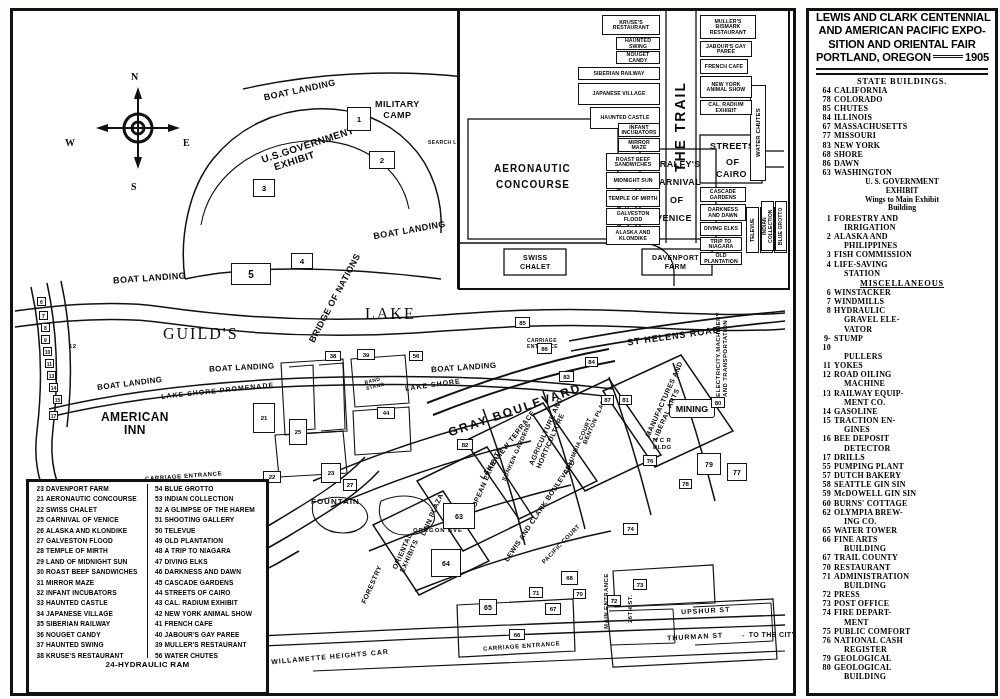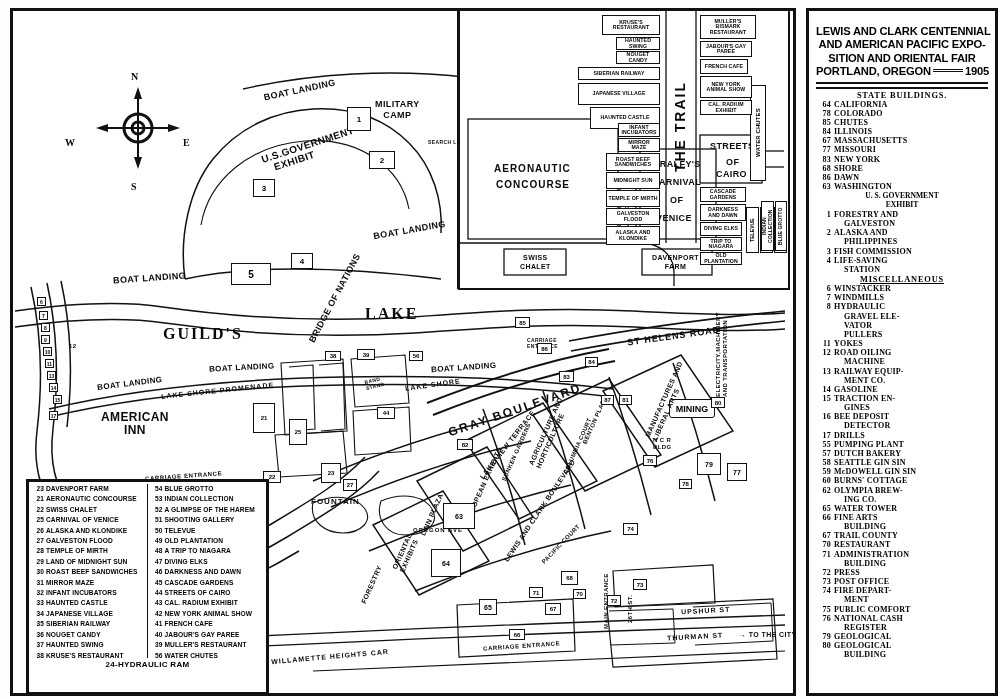--- a/index.html
+++ b/index.html
@@ -63,21 +63,21 @@
   .trail-col.left{border-right:1.5px solid #111;padding-right:2px;}
   .trail-col.right{padding-left:3px;}
   .trail-row{display:flex;font-family:"Liberation Sans",sans-serif;
       font-weight:bold;font-size:6.6px;line-height:10.4px;letter-spacing:.1px;}
   .trail-num{width:12px;flex:none;text-align:right;padding-right:2px;}
   .trail-name{flex:1;}
   #trail-foot{text-align:center;font-family:"Liberation Sans",sans-serif;
       font-weight:bold;font-size:8px;margin-top:2px;letter-spacing:.3px;}
 
   
-  #legend-inner{padding:14px 7px 0 7px;box-sizing:border-box;height:100%;}
+  #legend-inner{padding:0 7px 0 7px;box-sizing:border-box;height:100%;}
   #lg-title{font-family:"Liberation Sans",sans-serif;font-weight:bold;
       font-size:11.2px;line-height:13.4px;letter-spacing:-.2px;
       text-align:center;}
   #lg-title .ln{display:block;white-space:nowrap;}
   #lg-year{display:inline-block;}
   .rule{border-bottom:2px solid #111;margin:3px 0 2px 0;}
   #lg-officers{display:flex;justify-content:space-between;
       font-family:"Liberation Serif",serif;font-weight:bold;font-size:7.4px;
       line-height:8.6px;padding:0 2px;}
   .officer{text-align:center;}
@@ -87,21 +87,21 @@
   .sub-head{font-family:"Liberation Serif",serif;font-weight:bold;
       font-size:7.6px;text-align:center;line-height:8.4px;margin:1px 0;}
   .lg-row{display:flex;font-family:"Liberation Serif",serif;font-weight:bold;
       font-size:8px;line-height:9.15px;letter-spacing:.2px;}
   .lg-num{width:15px;flex:none;text-align:right;padding-right:3px;}
   .lg-name{flex:1;}
   .lg-cont{padding-left:28px;font-family:"Liberation Serif",serif;
       font-weight:bold;font-size:8px;line-height:9.15px;letter-spacing:.2px;}
 
   
-  .lake-label{font-family:"Liberation Serif",serif;font-weight:bold;}
+  .lake-label{font-family:"Liberation Serif",serif;font-weight:normal;}
 </style>
 </head>
 <body>
 
 <div id="page">
 
   <div class="frame" id="map-frame">
 
     <svg id="map-svg" width="774" height="676" viewBox="0 0 774 676">
       <g fill="none" stroke="#111" stroke-width="1.5">
@@ -574,26 +574,30 @@
           <div class="lg-row">
             <span class="lg-num">63</span>
             <span class="lg-name">WASHINGTON</span>
           </div>
         </div>
 
       <div class="sub-head">
         <span>U. S. GOVERNMENT</span><br>
         <span>EXHIBIT</span>
       </div>
+      <div class="sub-head">
+        <span>Wings to Main Exhibit</span><br>
+        <span>Building</span>
+      </div>
       <div id="usgov-list">
           <div class="lg-row">
             <span class="lg-num">1</span>
             <span class="lg-name">FORESTRY AND</span>
           </div>
-          <div class="lg-cont">GALVESTON</div>
+          <div class="lg-cont">IRRIGATION</div>
           <div class="lg-row">
             <span class="lg-num">2</span>
             <span class="lg-name">ALASKA AND</span>
           </div>
           <div class="lg-cont">PHILIPPINES</div>
           <div class="lg-row">
             <span class="lg-num">3</span>
             <span class="lg-name">FISH COMMISSION</span>
           </div>
           <div class="lg-row">
@@ -612,20 +616,24 @@
           <div class="lg-row">
             <span class="lg-num">7</span>
             <span class="lg-name">WINDMILLS</span>
           </div>
           <div class="lg-row">
             <span class="lg-num">8</span>
             <span class="lg-name">HYDRAULIC</span>
           </div>
           <div class="lg-cont">GRAVEL ELE-</div>
           <div class="lg-cont">VATOR</div>
+          <div class="lg-row">
+            <span class="lg-num">9-10</span>
+            <span class="lg-name">STUMP</span>
+          </div>
           <div class="lg-cont">PULLERS</div>
           <div class="lg-row">
             <span class="lg-num">11</span>
             <span class="lg-name">YOKES</span>
           </div>
           <div class="lg-row">
             <span class="lg-num">12</span>
             <span class="lg-name">ROAD OILING</span>
           </div>
           <div class="lg-cont">MACHINE</div>

